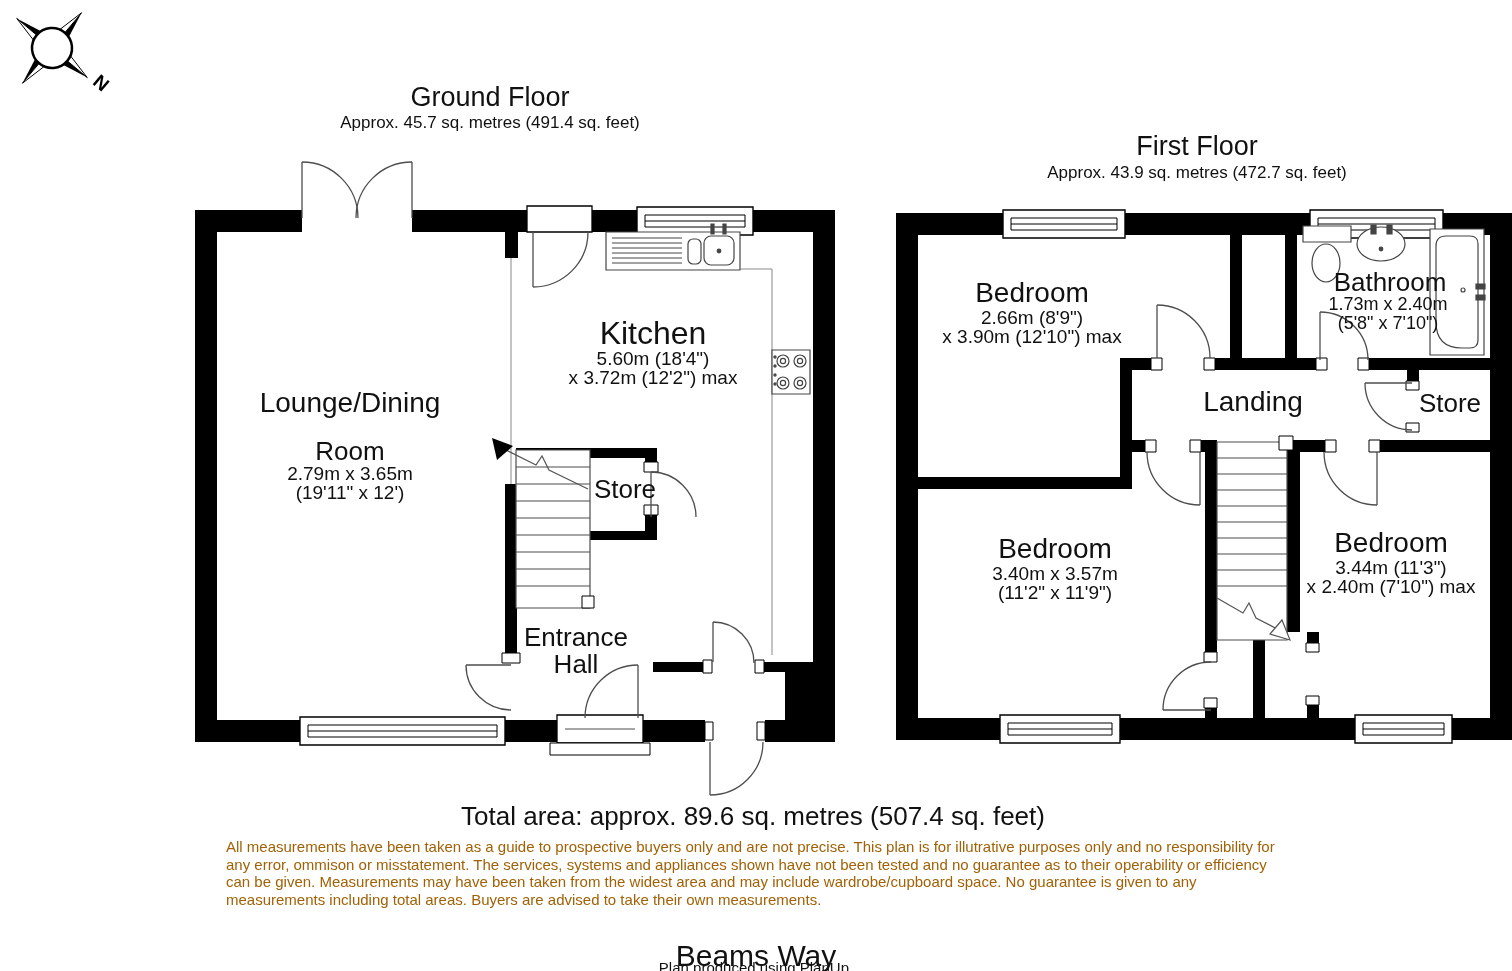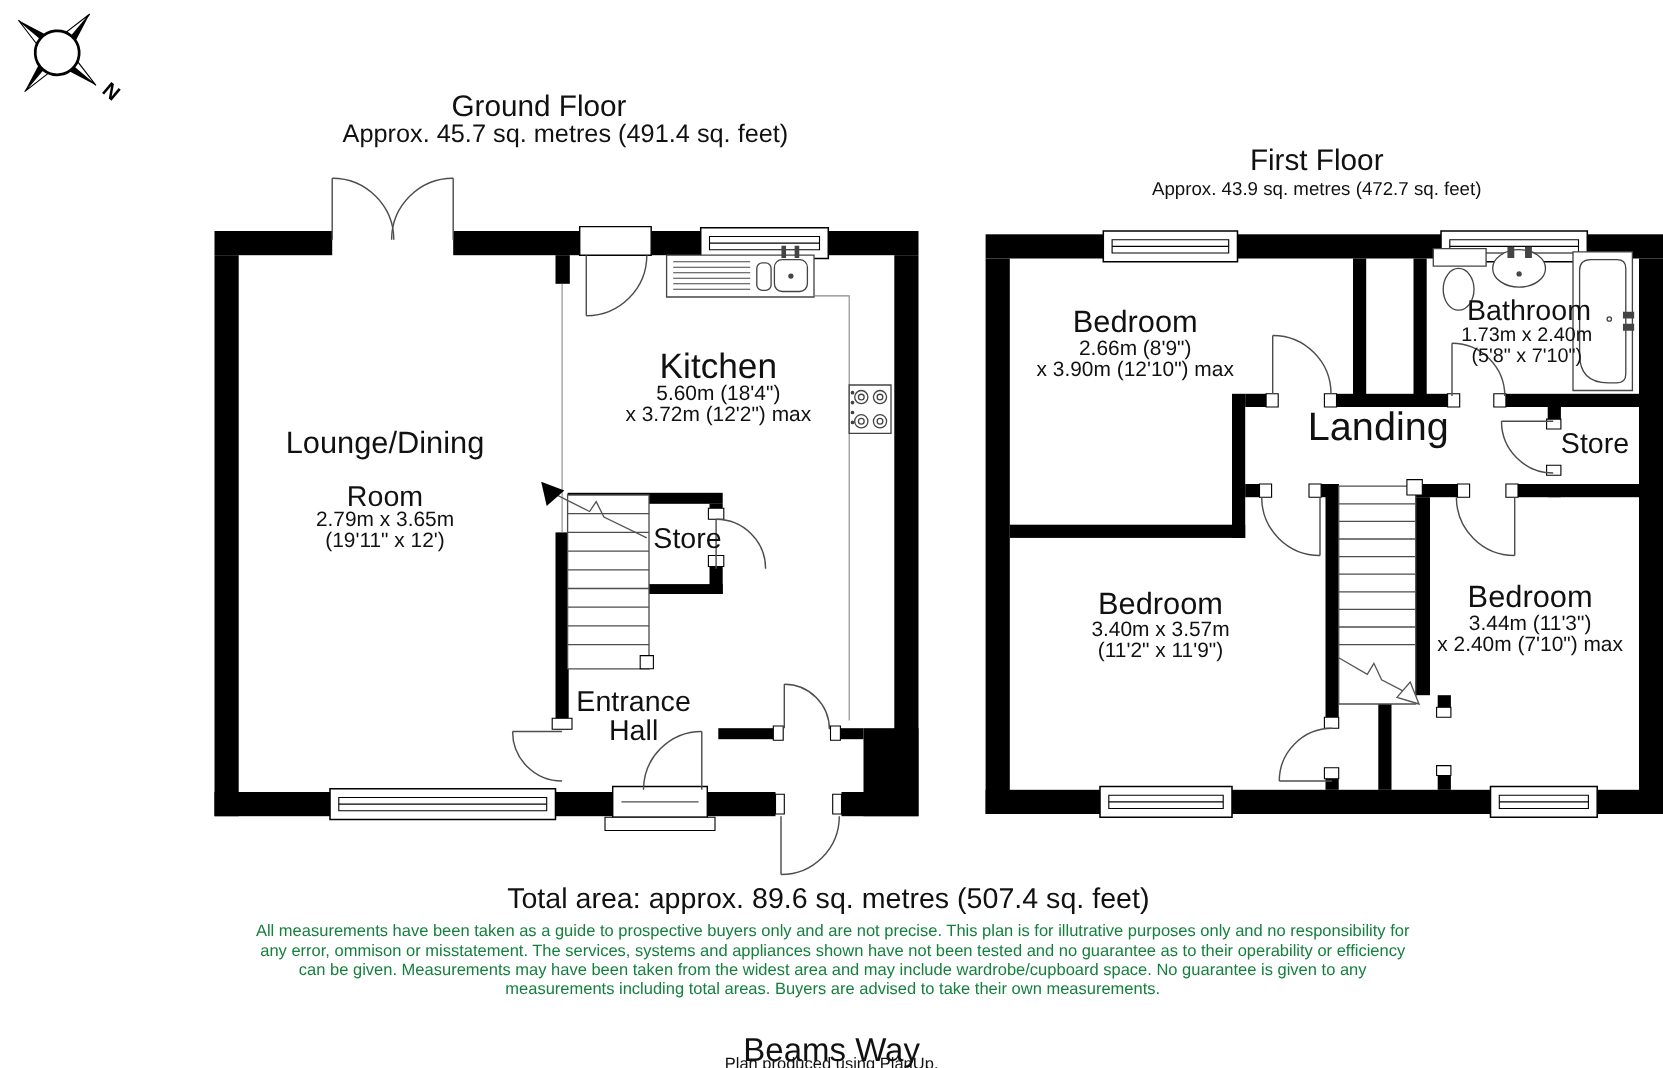--- a/index.html
+++ b/index.html
@@ -3,21 +3,21 @@
 <meta charset="utf-8">
 <style>
   html,body{margin:0;padding:0;background:#fff;}
   .page{position:relative;width:1512px;height:971px;background:#ffffff;
         font-family:"Liberation Sans",sans-serif;color:#000;overflow:hidden;}
   .plan-svg{position:absolute;left:0;top:0;width:1512px;height:971px;}
   .lbl{position:absolute;transform:translate(-50%,-50%);white-space:nowrap;
        text-align:center;color:#111;line-height:1;}
   .b{font-weight:normal;}
   .disclaimer{position:absolute;left:226px;top:838px;width:1062px;
-      font-size:15px;line-height:17.5px;text-align:center;color:#15803d;}
+      font-size:15px;line-height:17.5px;color:#a16207;}
   svg *{vector-effect:non-scaling-stroke;}
 </style>
 </head>
 <body>
 
 <div class="page">
 
   <svg class="plan-svg" viewBox="0 0 1512 971">
 
     <g>
@@ -297,21 +297,21 @@
         <rect x="1430" y="229" width="54" height="126"></rect>
         <path d="M 1446 236 L 1470 236 Q 1478 236 1478 244 L 1478 340 Q 1478 348 1470 348 L 1462 348 Q 1436 348 1436 322 L 1436 246 Q 1436 236 1446 236 Z"></path>
         <rect x="1476" y="284" width="9" height="5" fill="#444"></rect>
         <rect x="1476" y="295" width="9" height="5" fill="#444"></rect>
         <circle cx="1463" cy="290" r="2" fill="#fff" stroke="#444"></circle>
       </g>
     </g>
   </svg>
 
   <div class="lbl b" style="left:490px;top:97px;font-size:27px">Ground Floor</div>
-  <div class="lbl" style="left:514px;top:122px;font-size:23px">Approx. 45.7 sq. metres (491.4 sq. feet)</div>
+  <div class="lbl" style="left:490px;top:122px;font-size:17px">Approx. 45.7 sq. metres (491.4 sq. feet)</div>
   <div class="lbl b" style="left:1197px;top:146px;font-size:27px">First Floor</div>
   <div class="lbl" style="left:1197px;top:172px;font-size:17px">Approx. 43.9 sq. metres (472.7 sq. feet)</div>
 
   <div class="lbl b" style="left:350px;top:403px;font-size:28px">Lounge/Dining</div>
   <div class="lbl b" style="left:350px;top:451px;font-size:26px">Room</div>
   <div class="lbl" style="left:350px;top:473px;font-size:19px">2.79m x 3.65m</div>
   <div class="lbl" style="left:350px;top:492px;font-size:19px">(19'11" x 12')</div>
 
   <div class="lbl b" style="left:653px;top:333px;font-size:32px">Kitchen</div>
   <div class="lbl" style="left:653px;top:358px;font-size:19px">5.60m (18'4")</div>
@@ -323,21 +323,21 @@
   <div class="lbl b" style="left:576px;top:664px;font-size:26px">Hall</div>
 
   <div class="lbl b" style="left:1032px;top:293px;font-size:28px">Bedroom</div>
   <div class="lbl" style="left:1032px;top:317px;font-size:19px">2.66m (8'9")</div>
   <div class="lbl" style="left:1032px;top:336px;font-size:19px">x 3.90m (12'10") max</div>
 
   <div class="lbl b" style="left:1390px;top:282px;font-size:26px">Bathroom</div>
   <div class="lbl" style="left:1388px;top:304px;font-size:18px">1.73m x 2.40m</div>
   <div class="lbl" style="left:1388px;top:323px;font-size:18px">(5'8" x 7'10")</div>
 
-  <div class="lbl b" style="left:1253px;top:388px;font-size:36px">Landing</div>
+  <div class="lbl b" style="left:1253px;top:402px;font-size:28px">Landing</div>
   <div class="lbl b" style="left:1450px;top:403px;font-size:26px">Store</div>
 
   <div class="lbl b" style="left:1055px;top:549px;font-size:28px">Bedroom</div>
   <div class="lbl" style="left:1055px;top:573px;font-size:19px">3.40m x 3.57m</div>
   <div class="lbl" style="left:1055px;top:592px;font-size:19px">(11'2" x 11'9")</div>
 
   <div class="lbl b" style="left:1391px;top:543px;font-size:28px">Bedroom</div>
   <div class="lbl" style="left:1391px;top:567px;font-size:19px">3.44m (11'3")</div>
   <div class="lbl" style="left:1391px;top:586px;font-size:19px">x 2.40m (7'10") max</div>
 

